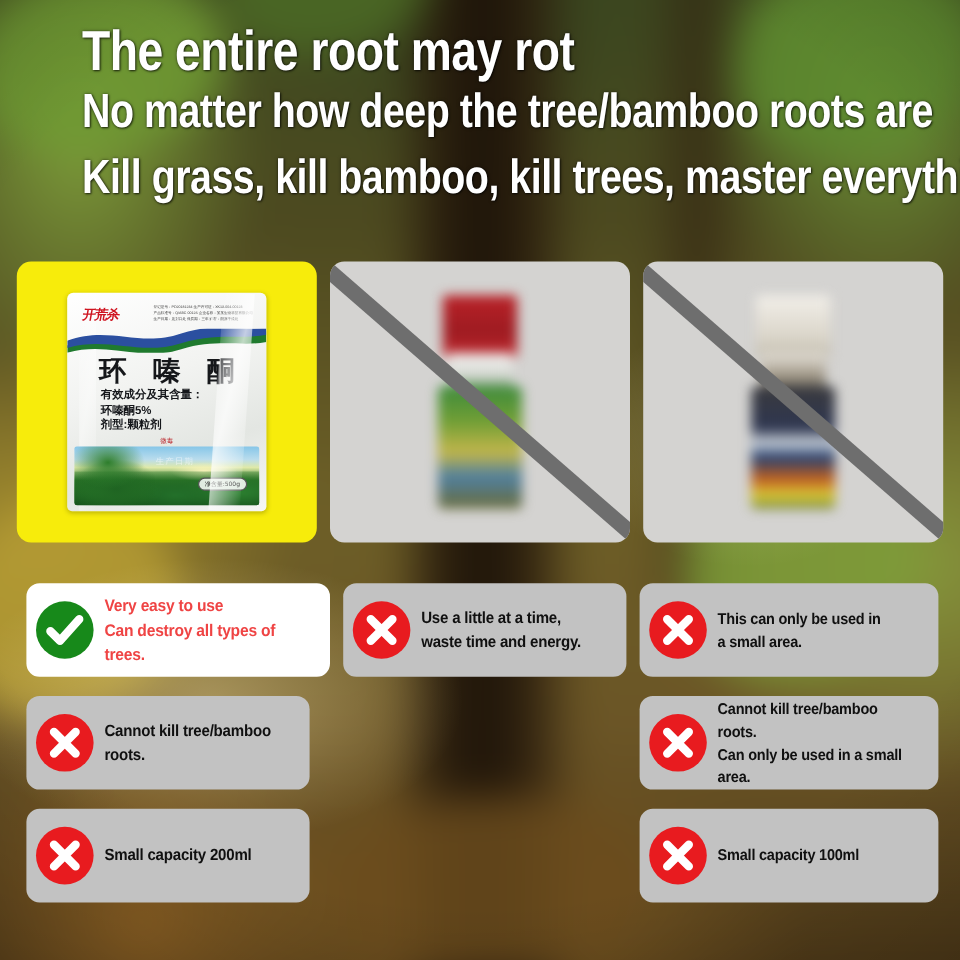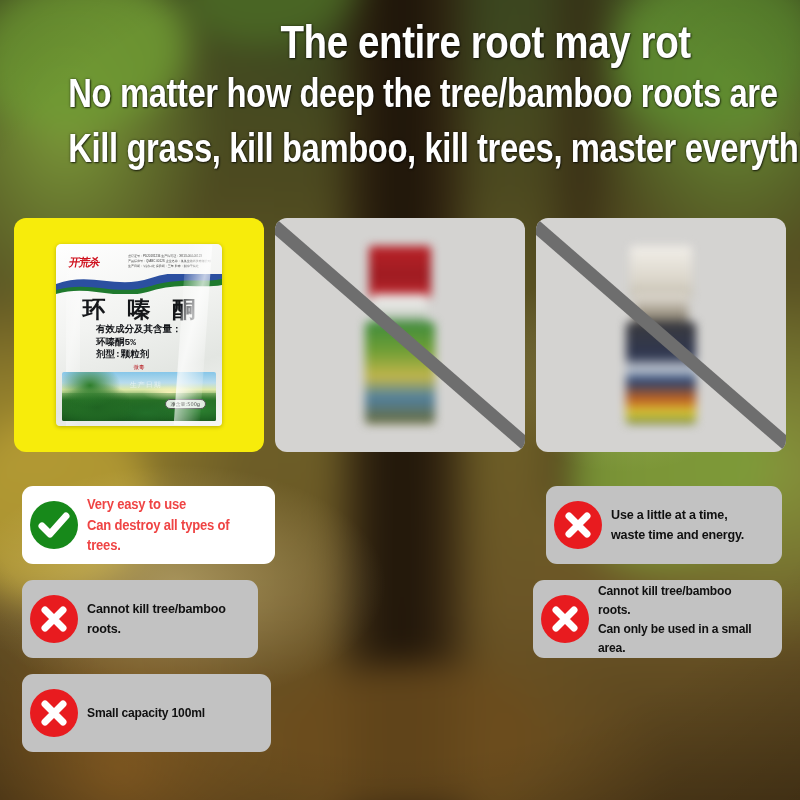--- a/index.html
+++ b/index.html
@@ -80,21 +80,21 @@
     background: radial-gradient(ellipse 110% 95% at 50% 45%, rgba(0,0,0,0) 52%, rgba(0,0,0,0.42) 100%);
   }
 
   
   .headlines {
     position: absolute;
     left: 0;
     top: 0;
     width: 759px;
     padding-top: 14px;
-    text-align: right;
+    text-align: left;
     z-index: 5;
   }
   .headline {
     color: #ffffff;
     font-weight: bold;
     font-family: "Liberation Sans", sans-serif;
     letter-spacing: -0.5px;
     text-shadow:
        0 0 3px rgba(0,0,0,0.55),
        1px 1px 2px rgba(0,0,0,0.65);
@@ -182,22 +182,21 @@
     text-indent: 7px;
     font-family: "DejaVu Sans", sans-serif;
   }
   .pouch-spec {
     position: absolute;
     left: 28px; top: 80px;
     font-size: 9.5px;
     color: #14161a;
     font-weight: bold;
     line-height: 1.32;
-    font-family: Liberation Mono, monospace;
-    margin-left: 12px;
+    font-family: Liberation Sans, sans-serif;
   }
   .pouch-warn {
     position: absolute;
     left: 0; top: 120px;
     width: 100%;
     text-align: center;
     font-size: 5.5px;
     color: #b81c22;
     font-family: "DejaVu Sans", sans-serif;
   }
@@ -462,20 +461,29 @@
       </div>
       <div class="cbox con">
         <span class="badge no">
           <svg viewBox="0 0 48 48">
               <path d="M15 15 L33 33 M33 15 L15 33" stroke="#ffffff" stroke-width="7" stroke-linecap="round" fill="none"></path>
             </svg>
         </span>
         <span class="ctext">Use a little at a time,
 waste time and energy.</span>
       </div>
+      <div class="cbox con wide">
+        <span class="badge no">
+          <svg viewBox="0 0 48 48">
+              <path d="M15 15 L33 33 M33 15 L15 33" stroke="#ffffff" stroke-width="7" stroke-linecap="round" fill="none"></path>
+            </svg>
+        </span>
+        <span class="ctext">This can only be used in
+a small area.</span>
+      </div>
     </div>
 
     <div class="crow">
       <div class="cbox con">
         <span class="badge no">
           <svg viewBox="0 0 48 48">
               <path d="M15 15 L33 33 M33 15 L15 33" stroke="#ffffff" stroke-width="7" stroke-linecap="round" fill="none"></path>
             </svg>
         </span>
         <span class="ctext">Cannot kill tree/bamboo roots.</span>
@@ -485,20 +493,28 @@
           <svg viewBox="0 0 48 48">
               <path d="M15 15 L33 33 M33 15 L15 33" stroke="#ffffff" stroke-width="7" stroke-linecap="round" fill="none"></path>
             </svg>
         </span>
         <span class="ctext">Cannot kill tree/bamboo roots.
 Can only be used in a small area.</span>
       </div>
     </div>
 
     <div class="crow">
+      <div class="cbox con">
+        <span class="badge no">
+          <svg viewBox="0 0 48 48">
+              <path d="M15 15 L33 33 M33 15 L15 33" stroke="#ffffff" stroke-width="7" stroke-linecap="round" fill="none"></path>
+            </svg>
+        </span>
+        <span class="ctext">Small capacity 200ml</span>
+      </div>
       <div class="cbox con wide">
         <span class="badge no">
           <svg viewBox="0 0 48 48">
               <path d="M15 15 L33 33 M33 15 L15 33" stroke="#ffffff" stroke-width="7" stroke-linecap="round" fill="none"></path>
             </svg>
         </span>
         <span class="ctext">Small capacity 100ml</span>
       </div>
     </div>
 

